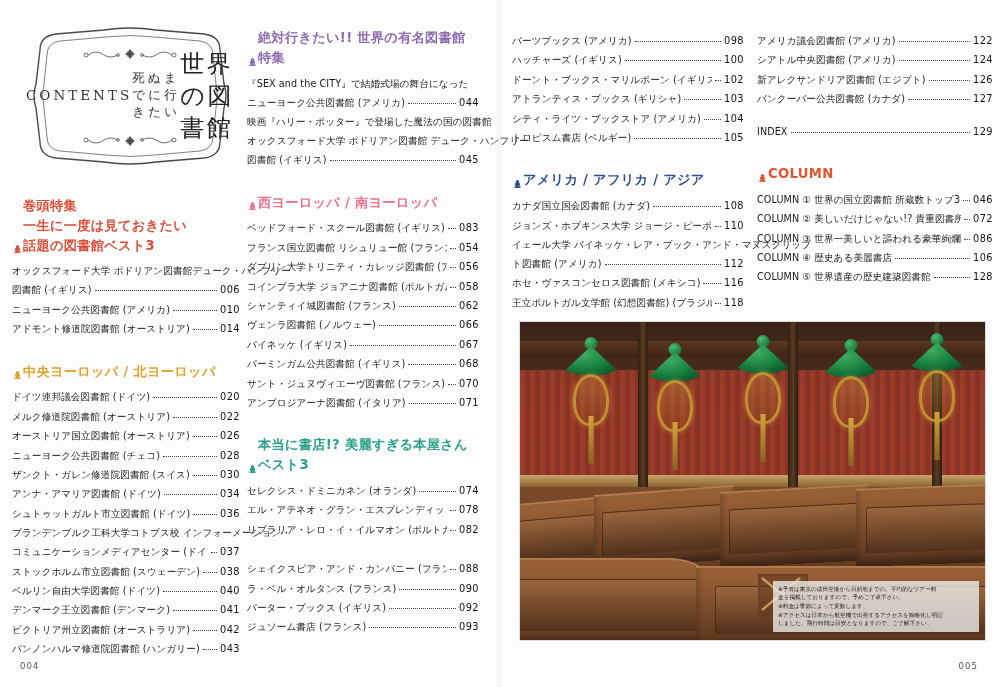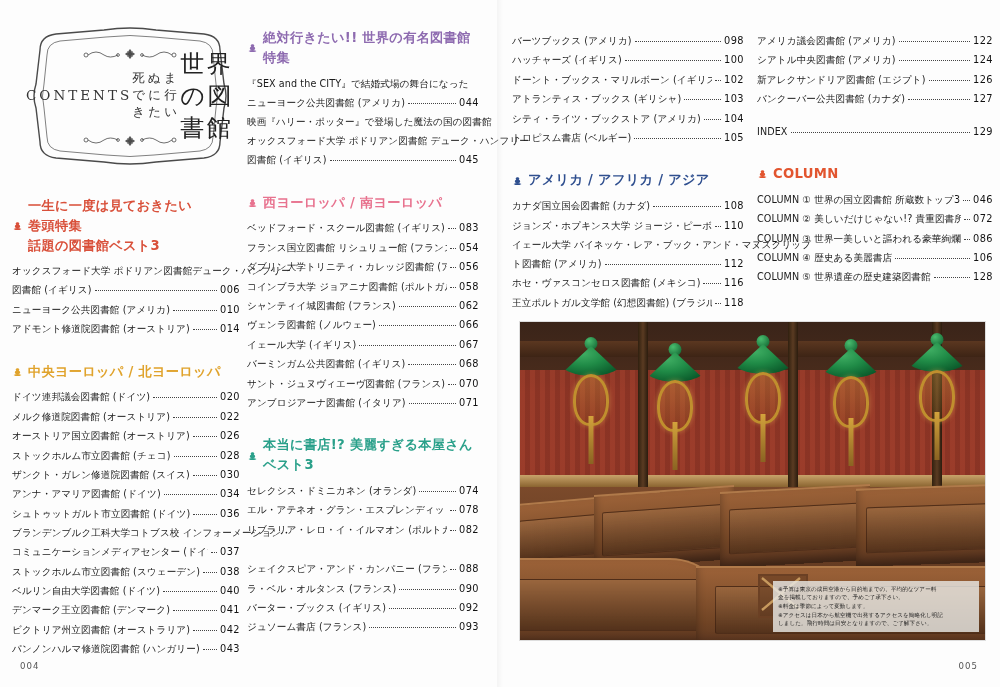--- a/index.html
+++ b/index.html
@@ -46,21 +46,21 @@
 
   
   .col{position:absolute;top:0;}
   .col1{left:12px;width:228px;}
   .col2{left:247px;width:232px;}
   .col3{left:512px;width:232px;}
   .col4{left:757px;width:236px;}
 
   .section{margin-bottom:2px;}
   .sec-head{
-    display:flex;align-items:center;gap:5px;
+    display:flex;align-items:flex-end;
     font-size:13.2px;font-weight:bold;line-height:1.5;
     letter-spacing:0.3px;
     margin-bottom:9px;
   }
   .sec-head .ico{flex:0 0 auto;margin-top:2px;}
   .sec-head .ttl{flex:1 1 auto;}
   .sec-head .ttl span{display:block;}
 
   .entries{margin:0;padding:0;}
   .entry{
@@ -235,22 +235,22 @@
   <div class="col col1" id="col1" style="top:196px;">
       <div class="section">
         <div class="sec-head" style="color:#d9503a">
           <span class="ico">
             <svg width="11" height="11" viewBox="0 0 12 12">
               <path d="M6 1.4c1.1 0 2 .7 2 1.6 0 .5-.3.9-.7 1.2.9.2 1.6.9 1.6 1.7 0 1-1.3 1.8-2.9 1.8S3.1 6.9 3.1 5.9c0-.8.7-1.5 1.6-1.7-.4-.3-.7-.7-.7-1.2 0-.9.9-1.6 2-1.6z" fill="#d9503a"></path>
               <path d="M1.7 8.6c1.3-.6 2.7-.9 4.3-.9s3 .3 4.3.9c-1.3.9-2.7 1.3-4.3 1.3s-3-.4-4.3-1.3z" fill="#d9503a"></path>
             </svg>
           </span>
           <span class="ttl">
+            <span>巻頭特集</span>
             <span>一生に一度は見ておきたい</span>
-            <span>巻頭特集</span>
             <span>話題の図書館ベスト3</span>
           </span>
         </div>
         <div class="entries">
           <div class="entry cont"><span>オックスフォード大学 ポドリアン図書館デューク・ハンフリー</span></div>
           <div class="entry">
             <span class="lbl">図書館 (イギリス)</span>
             <span class="dots"></span>
             <span class="pg">006</span>
           </div>
@@ -289,21 +289,21 @@
             <span class="lbl">メルク修道院図書館 (オーストリア)</span>
             <span class="dots"></span>
             <span class="pg">022</span>
           </div>
           <div class="entry">
             <span class="lbl">オーストリア国立図書館 (オーストリア)</span>
             <span class="dots"></span>
             <span class="pg">026</span>
           </div>
           <div class="entry">
-            <span class="lbl">ストックホルム市立図書館 (チェコ)</span>
+            <span class="lbl">ニューヨーク公共図書館 (チェコ)</span>
             <span class="dots"></span>
             <span class="pg">028</span>
           </div>
           <div class="entry">
             <span class="lbl">ザンクト・ガレン修道院図書館 (スイス)</span>
             <span class="dots"></span>
             <span class="pg">030</span>
           </div>
           <div class="entry">
             <span class="lbl">アンナ・アマリア図書館 (ドイツ)</span>
@@ -416,21 +416,21 @@
             <span class="lbl">シャンティイ城図書館 (フランス)</span>
             <span class="dots"></span>
             <span class="pg">062</span>
           </div>
           <div class="entry">
             <span class="lbl">ヴェンラ図書館 (ノルウェー)</span>
             <span class="dots"></span>
             <span class="pg">066</span>
           </div>
           <div class="entry">
-            <span class="lbl">イェール大学 (イギリス)</span>
+            <span class="lbl">バイネッケ (イギリス)</span>
             <span class="dots"></span>
             <span class="pg">067</span>
           </div>
           <div class="entry">
             <span class="lbl">バーミンガム公共図書館 (イギリス)</span>
             <span class="dots"></span>
             <span class="pg">068</span>
           </div>
           <div class="entry">
             <span class="lbl">サント・ジュヌヴィエーヴ図書館 (フランス)</span>

